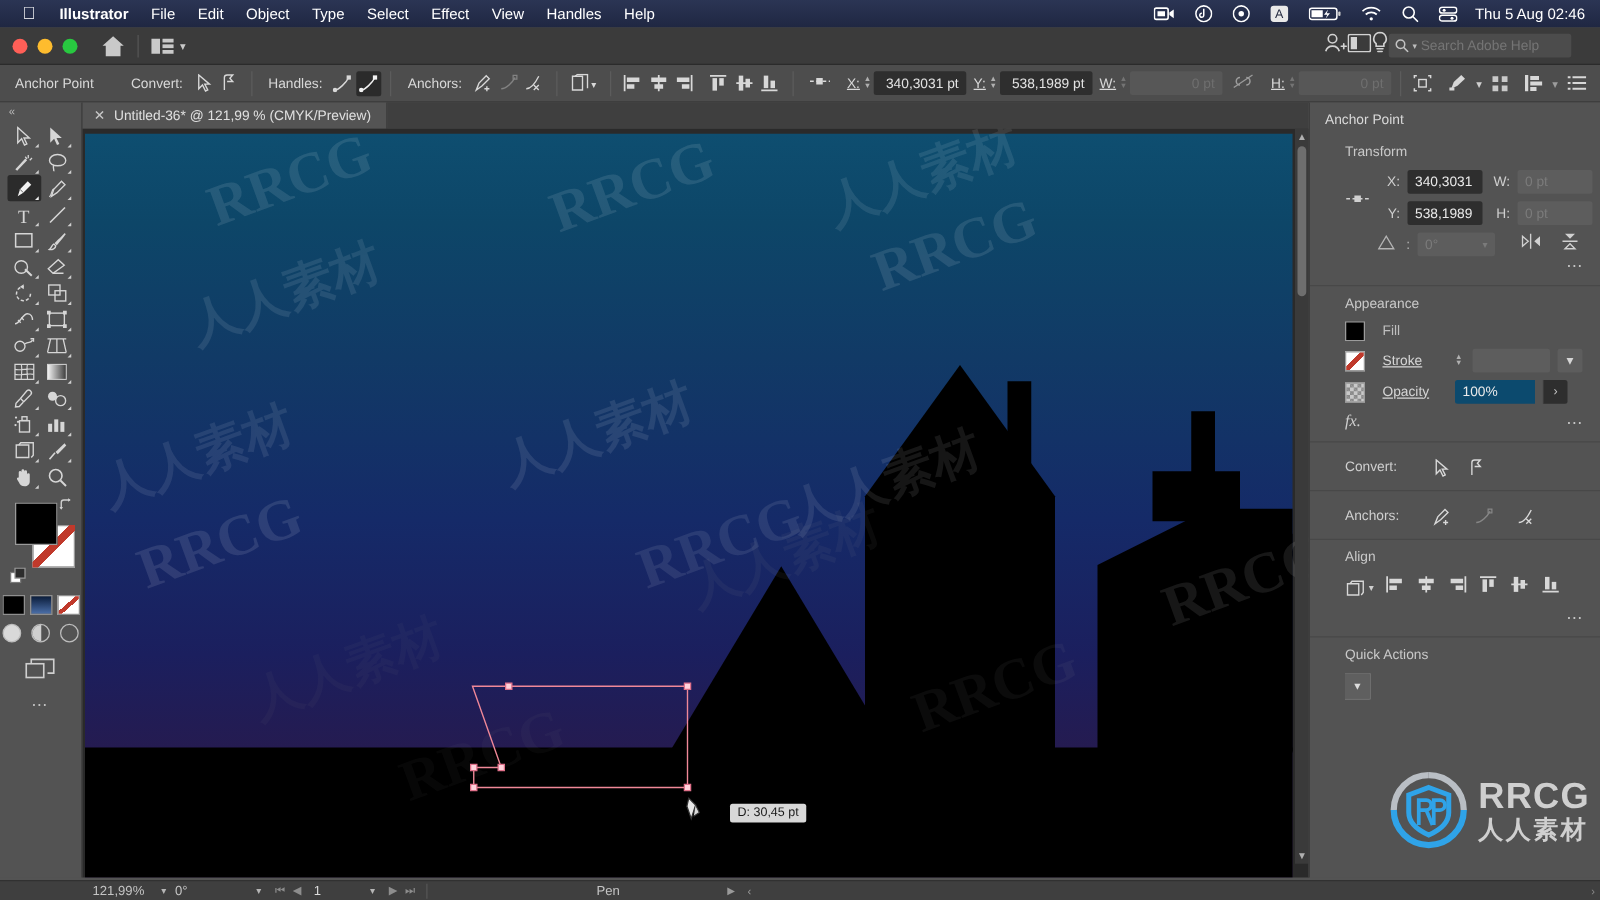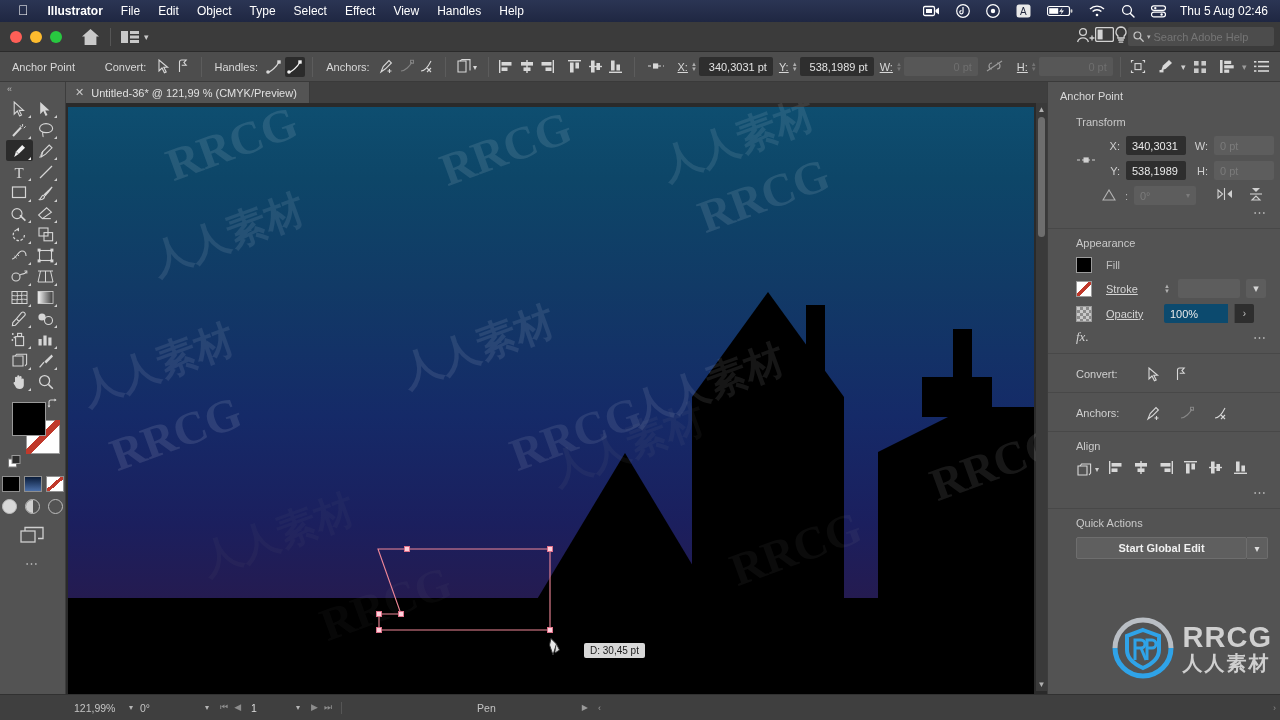--- a/index.html
+++ b/index.html
@@ -35,21 +35,21 @@
   .traffic { display:flex; gap:8px; padding-left: 10px; align-items:center; }
   .tl { width: 12px; height: 12px; border-radius: 50%; }
   .tl.red { background:#ff5f57; } .tl.yellow { background:#febc2e; } .tl.green { background:#28c840; }
   .home-ico { margin-left: 18px; width:20px; height:20px; display:flex; align-items:center; justify-content:center; }
   .tb-sep { width:1px; height:18px; background:#565656; margin: 0 10px; }
   .ws-ico { display:flex; align-items:center; gap:5px; }
   .title-center {
     position:absolute; left:0; right:0; text-align:center;
     color:#d6d6d6; font-size: 12.5px; pointer-events:none;
   }
-  .tb-right { position:absolute; right: 6px; display:flex; align-items:center; gap: 0; }
+  .tb-right { position:absolute; right: 23px; display:flex; align-items:center; gap: 0; }
   .search-box {
     width: 146px; height: 19px; background:#4c4c4c; border-radius: 2px;
     display:flex; align-items:center; padding: 0 5px; gap:3px;
     color:#bdbdbd; font-size:11px; position:relative;
   }
   .search-box input {
     border:0; background:transparent; color:#c9c9c9; font-size:11px;
     width: 108px; outline:none; font-family:"Liberation Sans",sans-serif;
   }
 
@@ -223,21 +223,21 @@
     color:#f0f0f0; font-size:11px; font-weight:bold; display:flex; align-items:center; justify-content:center;
   }
   .gbtn-arrow {
     width:21px; height:22px; background:#5f5f5f; border:1px solid #6e6e6e; border-left:0;
     border-radius:0 2px 2px 0; color:#ddd; font-size:10px;
     display:flex; align-items:center; justify-content:center;
   }
 
   
   .statusbar {
-    position:absolute; left:0; bottom:0; width:1280px; height:26px;
+    position:absolute; left:0; bottom:0; width:1280px; height:16px;
     background:#3f3f3f; display:flex; align-items:center; color:#c4c4c4; font-size:10.5px;
     border-top:1px solid #313131;
   }
   .sb-zoom { width:56px; padding-left:8px; }
   .sb-cell { display:flex; align-items:center; }
   .chev { font-size:8px; color:#b5b5b5; padding:0 7px; }
   .sb-arrows { display:flex; gap:6px; color:#8d8d8d; font-size:9px; padding:0 4px; }
   .sb-div { width:1px; height:12px; background:#565656; margin:0 5px; }
 
   
@@ -1077,21 +1077,20 @@
               <rect x="8.4" y="5.5" width="3.6" height="6" fill="#d8d8d8"></rect>
             </svg>
         </div>
       </div>
       <div class="dots" style="margin-top:6px;">⋯</div>
     </div>
 
     <div class="psection" style="border-bottom:0;">
       <div class="psub">Quick Actions</div>
       <div style="display:flex;">
-        <div class="gbtn">Start Global Edit</div>
         <div class="gbtn-arrow">▾</div>
       </div>
     </div>
 
     <div class="logo-badge">
       <svg width="64" height="64" viewBox="0 0 64 64">
         <path d="M32 4 A28 28 0 0 1 60 32" fill="none" stroke="#b9bec4" stroke-width="5"></path>
         <path d="M4 32 A28 28 0 0 0 32 60 A28 28 0 0 0 60 32" fill="none" stroke="#2fa3e8" stroke-width="5"></path>
         <path d="M4 32 A28 28 0 0 1 32 4" fill="none" stroke="#b9bec4" stroke-width="5"></path>
         <path d="M32 14 L48 20 v14 c0 9-7 14-16 18 -9-4-16-9-16-18 V20 z" fill="none" stroke="#2fa3e8" stroke-width="4"></path>

